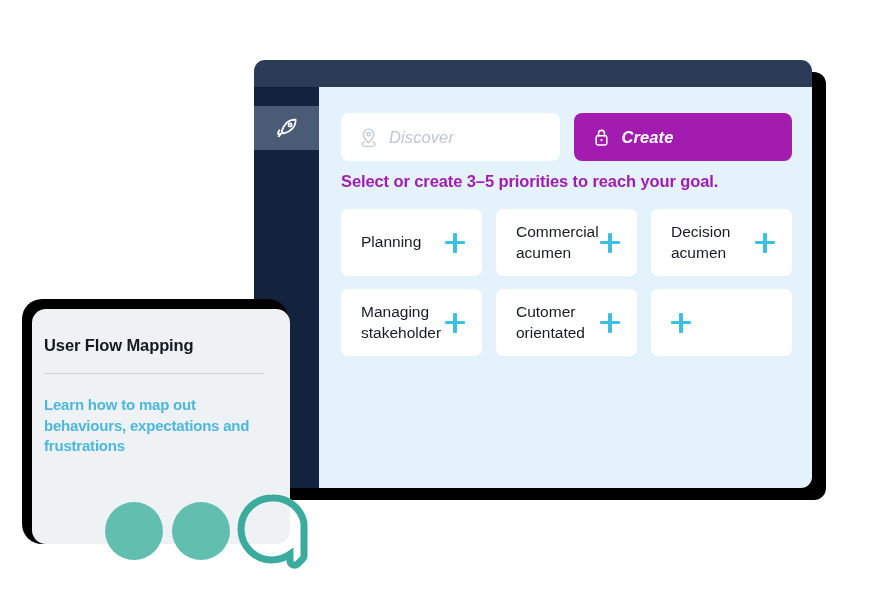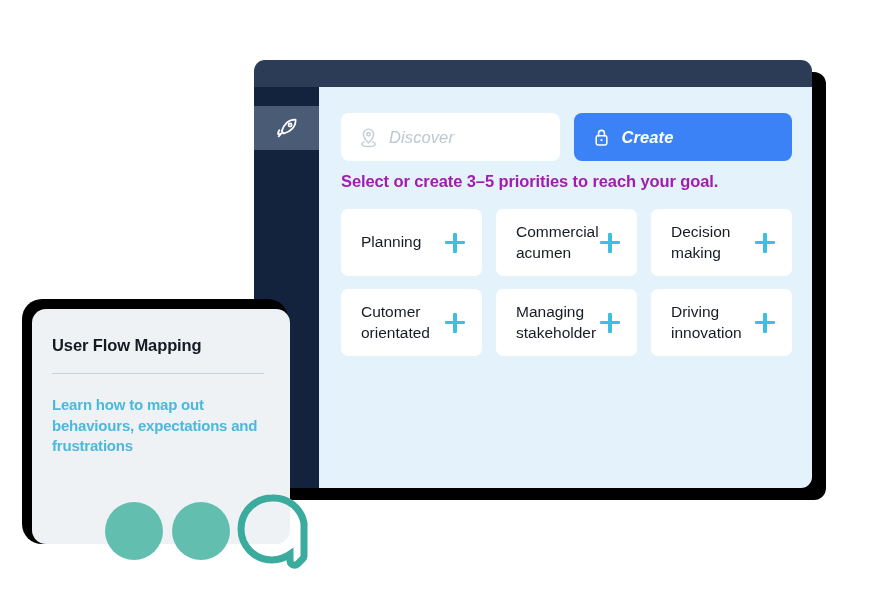--- a/index.html
+++ b/index.html
@@ -101,21 +101,21 @@
     border: none;
     font-family: inherit;
   }
   .tab .tab-label {
     font-size: 16.5px;
     color: #bcc7d2;
     letter-spacing: 0.1px;
     white-space: nowrap;
   }
   .tab .tab-icon { flex: 0 0 auto; display: flex; }
-  .tab.active { background: #3b82f6; }
+  .tab.active { background: #a21caf; }
   .tab.active .tab-label { color: #ffffff; font-weight: bold; }
 
   
   #priorities-heading {
     margin-top: 11px;
     font-size: 16.5px;
     font-weight: bold;
     color: #a21caf;
     letter-spacing: -0.1px;
   }
@@ -169,21 +169,21 @@
     border-radius: 20px;
   }
   #info-card {
     position: absolute;
     left: 32px;
     top: 309px;
     width: 258px;
     height: 235px;
     background: #eef2f5;
     border-radius: 14px;
-    padding: 27px 26px 0 20px;
+    padding: 27px 26px 0 12px;
     overflow: hidden;
   }
   #info-card-title {
     font-size: 16.5px;
     font-weight: bold;
     color: #141a22;
     letter-spacing: -0.1px;
   }
   #info-card-divider {
     margin-top: 18px;
@@ -266,36 +266,35 @@
             <span class="priority-label">Planning</span>
             <span class="plus-btn"></span>
           </div>
 
           <div class="priority-card">
             <span class="priority-label">Commercial acumen</span>
             <span class="plus-btn"></span>
           </div>
 
           <div class="priority-card">
-            <span class="priority-label">Decision making</span>
+            <span class="priority-label">Decision acumen</span>
+            <span class="plus-btn"></span>
+          </div>
+
+          <div class="priority-card">
+            <span class="priority-label">Managing stakeholder</span>
             <span class="plus-btn"></span>
           </div>
 
           <div class="priority-card">
             <span class="priority-label">Cutomer orientated</span>
             <span class="plus-btn"></span>
           </div>
 
           <div class="priority-card">
-            <span class="priority-label">Managing stakeholder</span>
-            <span class="plus-btn"></span>
-          </div>
-
-          <div class="priority-card">
-            <span class="priority-label">Driving innovation</span>
             <span class="plus-btn"></span>
           </div>
 
         </div>
 
       </div>
     </div>
   </div>
 
   <div id="info-card-shadow"></div>

